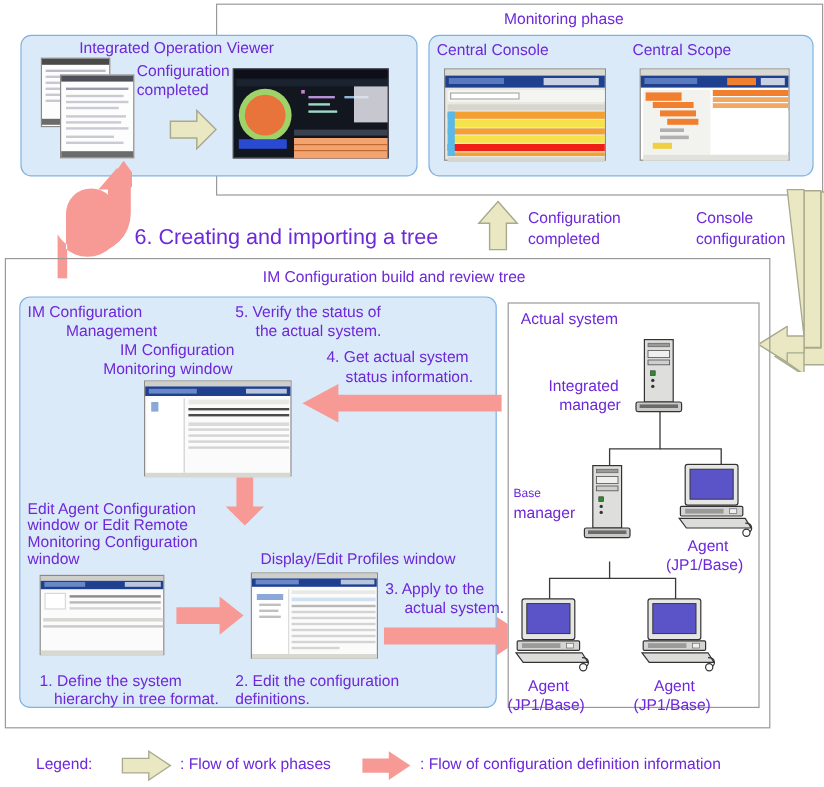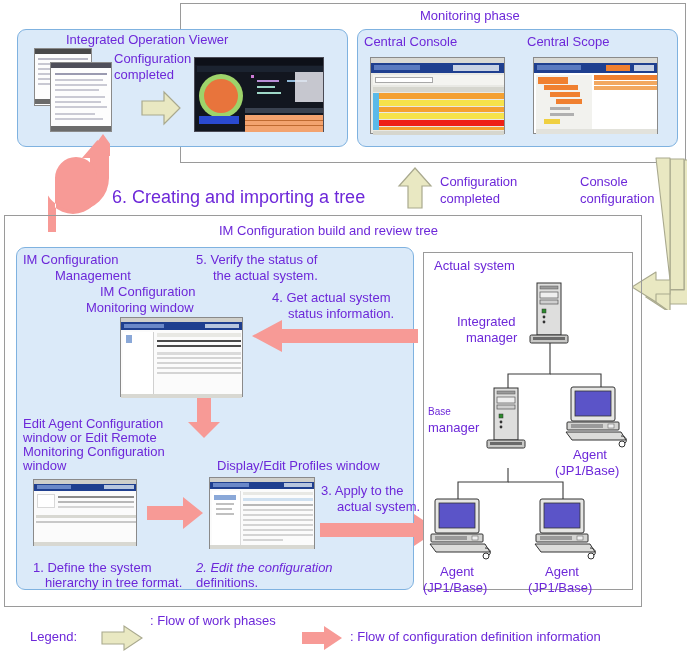--- a/index.html
+++ b/index.html
@@ -312,21 +312,21 @@
 
   <div class="txt" style="left:321px;top:484px;font-size:13px;">3. Apply to the</div>
   <div class="txt" style="left:337px;top:500px;font-size:13px;">actual system.</div>
 
   <svg class="abs" style="left:318px;top:512px;" width="122" height="36" viewBox="0 0 122 36">
     <polygon points="2,11 96,11 96,2 120,18 96,34 96,25 2,25" fill="#f79a96"></polygon>
   </svg>
 
   <div class="txt" style="left:33px;top:561px;font-size:13px;">1. Define the system</div>
   <div class="txt" style="left:45px;top:576px;font-size:13px;">hierarchy in tree format.</div>
-  <div class="txt" style="left:196px;top:561px;font-size:13px;font-style:italic;">2. Edit the configuration</div>
+  <div class="txt" style="left:196px;top:561px;font-size:13px;">2. Edit the configuration</div>
   <div class="txt" style="left:196px;top:576px;font-size:13px;">definitions.</div>
 
   <div class="frame-white" style="left:423px;top:252px;width:210px;height:338px;"></div>
   <div class="txt" style="left:434px;top:259px;font-size:13px;">Actual system</div>
 
   <svg class="abs" style="left:423px;top:252px;" width="210" height="338" viewBox="0 0 210 338">
     <g stroke="#3a3a3a" stroke-width="1.1" fill="none">
       <path d="M127 88 L127 122 L85 122 L85 142"></path>
       <path d="M127 122 L178 122 L178 136"></path>
       <path d="M85 216 L85 230 L35 230 L35 248"></path>
@@ -399,20 +399,20 @@
     <circle cx="58" cy="58" r="3" fill="#fff" stroke="#333" stroke-width="1"></circle>
   </svg>
   <div class="txt" style="left:545px;top:565px;font-size:13px;">Agent</div>
   <div class="txt" style="left:528px;top:581px;font-size:13px;">(JP1/Base)</div>
 
   <div class="txt" style="left:30px;top:630px;font-size:13px;">Legend:</div>
 
   <svg class="abs" style="left:100px;top:624px;" width="44" height="28" viewBox="0 0 44 28">
     <polygon points="2,8 24,8 24,2 42,14 24,26 24,20 2,20" fill="#e9e8c2" stroke="#a9a98e" stroke-width="1.1"></polygon>
   </svg>
-  <div class="txt" style="left:150px;top:614px;font-size:13px;">: Flow of work phases</div>
+  <div class="txt" style="left:150px;top:630px;font-size:13px;">: Flow of work phases</div>
 
   <svg class="abs" style="left:300px;top:624px;" width="44" height="28" viewBox="0 0 44 28">
     <polygon points="2,8 24,8 24,2 42,14 24,26 24,20 2,20" fill="#f79a96"></polygon>
   </svg>
   <div class="txt" style="left:350px;top:630px;font-size:13px;">: Flow of configuration definition information</div>
 
 </div>
 
 </body></html>

